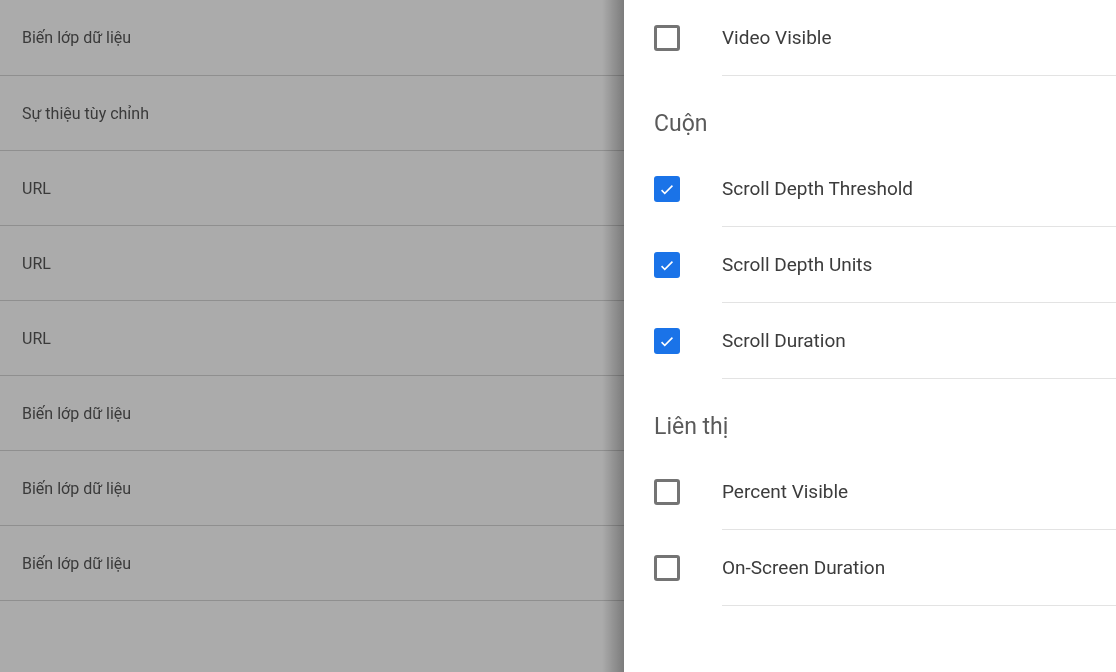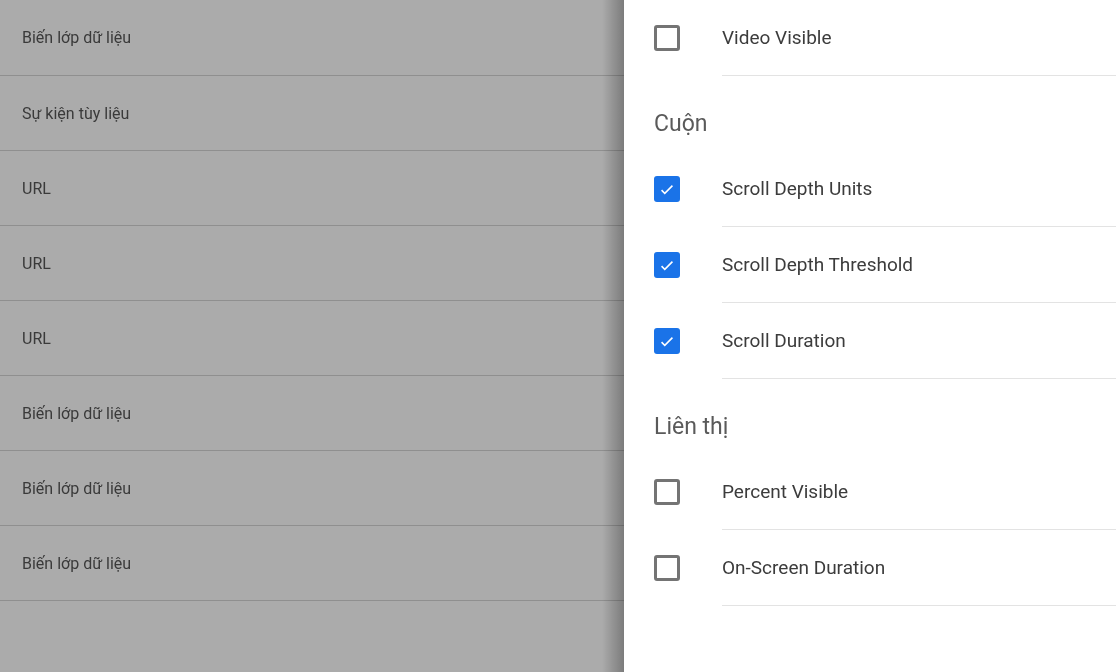--- a/index.html
+++ b/index.html
@@ -86,21 +86,21 @@
   }
 </style>
 </head>
 <body>
 
 <div class="left-panel">
   <div class="left-row first">
       <span>Biến lớp dữ liệu</span>
     </div>
   <div class="left-row">
-      <span>Sự kiện tùy liệu</span>
+      <span>Sự thiệu tùy chỉnh</span>
     </div>
   <div class="left-row">
       <span>URL</span>
     </div>
   <div class="left-row">
       <span>URL</span>
     </div>
   <div class="left-row">
       <span>URL</span>
     </div>
@@ -127,32 +127,32 @@
 
   <div class="section-heading">Cuộn</div>
 
   <div class="cb-row">
     <div class="cb-box cb-checked">
       <svg width="18" height="18" viewBox="0 0 24 24">
           <path fill="#fff" d="M9 16.2l-3.5-3.5L4 14.2 9 19.2 20 8.2l-1.5-1.5z"></path>
         </svg>
     </div>
     <div class="cb-label-wrap">
-      <span class="cb-label">Scroll Depth Units</span>
+      <span class="cb-label">Scroll Depth Threshold</span>
     </div>
   </div>
 
   <div class="cb-row">
     <div class="cb-box cb-checked">
       <svg width="18" height="18" viewBox="0 0 24 24">
           <path fill="#fff" d="M9 16.2l-3.5-3.5L4 14.2 9 19.2 20 8.2l-1.5-1.5z"></path>
         </svg>
     </div>
     <div class="cb-label-wrap">
-      <span class="cb-label">Scroll Depth Threshold</span>
+      <span class="cb-label">Scroll Depth Units</span>
     </div>
   </div>
 
   <div class="cb-row">
     <div class="cb-box cb-checked">
       <svg width="18" height="18" viewBox="0 0 24 24">
           <path fill="#fff" d="M9 16.2l-3.5-3.5L4 14.2 9 19.2 20 8.2l-1.5-1.5z"></path>
         </svg>
     </div>
     <div class="cb-label-wrap">

